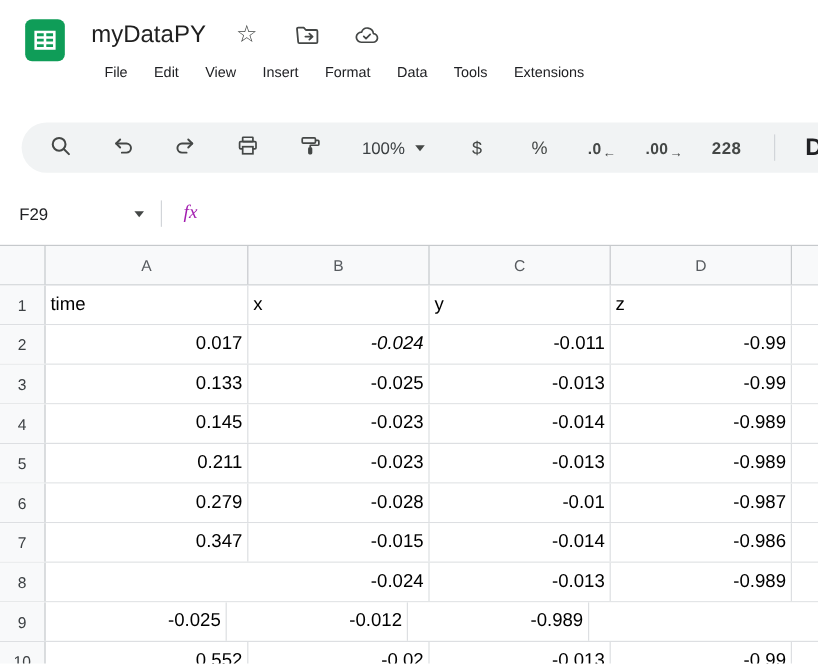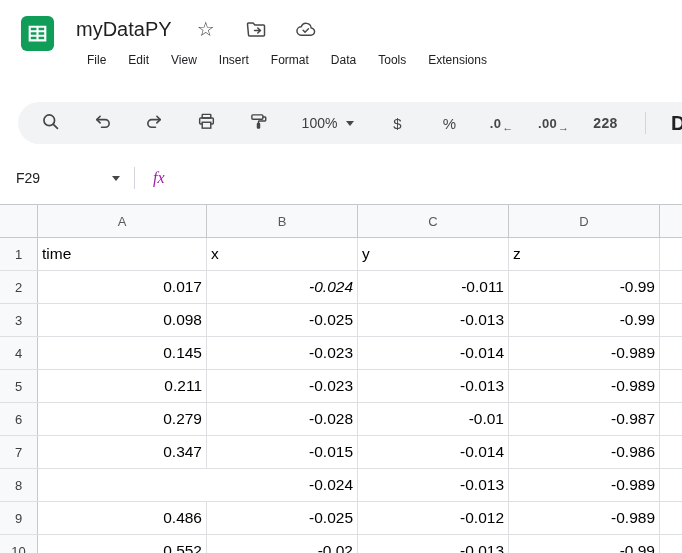--- a/index.html
+++ b/index.html
@@ -203,21 +203,21 @@
         <div class="grow">
           <div class="rownum">2</div>
           <div class="cell" style="width: 169px;">0.017</div>
           <div class="cell" style="width: 151px; font-style: italic;">-0.024</div>
           <div class="cell" style="width: 151px;">-0.011</div>
           <div class="cell" style="width: 151px;">-0.99</div>
           <div class="cell filler"></div>
         </div>
         <div class="grow">
           <div class="rownum">3</div>
-          <div class="cell" style="width: 169px;">0.098</div>
+          <div class="cell" style="width: 169px;">0.133</div>
           <div class="cell" style="width: 151px;">-0.025</div>
           <div class="cell" style="width: 151px;">-0.013</div>
           <div class="cell" style="width: 151px;">-0.99</div>
           <div class="cell filler"></div>
         </div>
         <div class="grow">
           <div class="rownum">4</div>
           <div class="cell" style="width: 169px;">0.145</div>
           <div class="cell" style="width: 151px;">-0.023</div>
           <div class="cell" style="width: 151px;">-0.014</div>
@@ -251,21 +251,20 @@
         <div class="grow">
           <div class="rownum">8</div>
           <div class="cell" style="width: 169px; margin-top: 33px;">0.418</div>
           <div class="cell" style="width: 151px;">-0.024</div>
           <div class="cell" style="width: 151px;">-0.013</div>
           <div class="cell" style="width: 151px;">-0.989</div>
           <div class="cell filler"></div>
         </div>
         <div class="grow">
           <div class="rownum">9</div>
-          <div class="cell" style="width: 169px;">0.486</div>
           <div class="cell" style="width: 151px;">-0.025</div>
           <div class="cell" style="width: 151px;">-0.012</div>
           <div class="cell" style="width: 151px;">-0.989</div>
           <div class="cell filler"></div>
         </div>
         <div class="grow">
           <div class="rownum">10</div>
           <div class="cell" style="width: 169px;">0.552</div>
           <div class="cell" style="width: 151px;">-0.02</div>
           <div class="cell" style="width: 151px;">-0.013</div>

